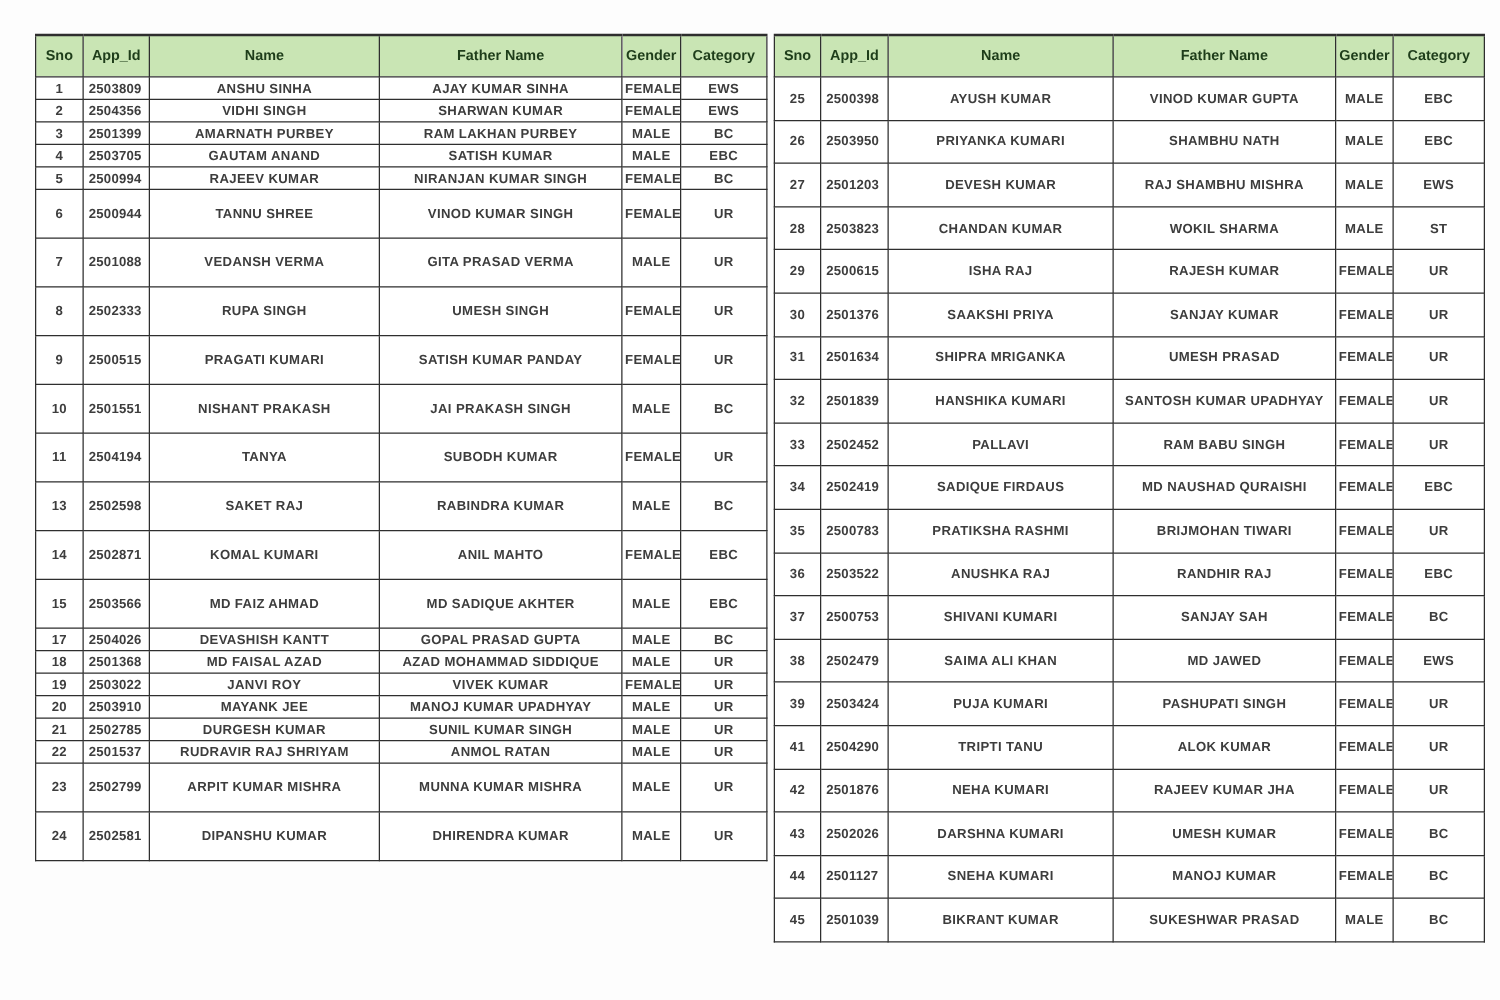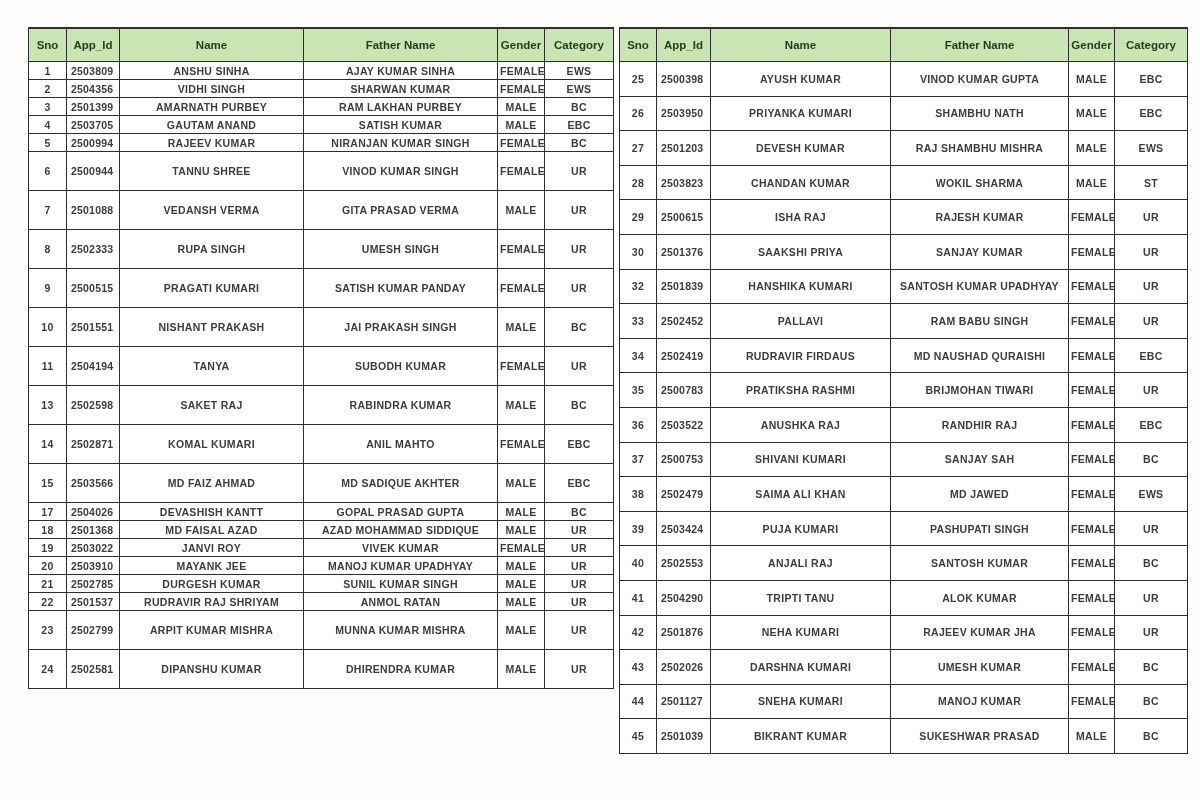--- a/index.html
+++ b/index.html
@@ -341,39 +341,47 @@
         </tr>
         <tr class="row-right">
           <td class="cell-sno">30</td>
           <td class="cell-appid">2501376</td>
           <td class="cell-name">SAAKSHI PRIYA</td>
           <td class="cell-father">SANJAY KUMAR</td>
           <td class="cell-gender">FEMALE</td>
           <td class="cell-category">UR</td>
         </tr>
         <tr class="row-right">
+          <td class="cell-sno">31</td>
+          <td class="cell-appid">2501634</td>
+          <td class="cell-name">SHIPRA MRIGANKA</td>
+          <td class="cell-father">UMESH PRASAD</td>
+          <td class="cell-gender">FEMALE</td>
+          <td class="cell-category">UR</td>
+        </tr>
+        <tr class="row-right">
           <td class="cell-sno">32</td>
           <td class="cell-appid">2501839</td>
           <td class="cell-name">HANSHIKA KUMARI</td>
           <td class="cell-father">SANTOSH KUMAR UPADHYAY</td>
           <td class="cell-gender">FEMALE</td>
           <td class="cell-category">UR</td>
         </tr>
         <tr class="row-right">
           <td class="cell-sno">33</td>
           <td class="cell-appid">2502452</td>
           <td class="cell-name">PALLAVI</td>
           <td class="cell-father">RAM BABU SINGH</td>
           <td class="cell-gender">FEMALE</td>
           <td class="cell-category">UR</td>
         </tr>
         <tr class="row-right">
           <td class="cell-sno">34</td>
           <td class="cell-appid">2502419</td>
-          <td class="cell-name">RUDRAVIR FIRDAUS</td>
+          <td class="cell-name">SADIQUE FIRDAUS</td>
           <td class="cell-father">MD NAUSHAD QURAISHI</td>
           <td class="cell-gender">FEMALE</td>
           <td class="cell-category">EBC</td>
         </tr>
         <tr class="row-right">
           <td class="cell-sno">35</td>
           <td class="cell-appid">2500783</td>
           <td class="cell-name">PRATIKSHA RASHMI</td>
           <td class="cell-father">BRIJMOHAN TIWARI</td>
           <td class="cell-gender">FEMALE</td>
@@ -405,28 +413,20 @@
         </tr>
         <tr class="row-right">
           <td class="cell-sno">39</td>
           <td class="cell-appid">2503424</td>
           <td class="cell-name">PUJA KUMARI</td>
           <td class="cell-father">PASHUPATI SINGH</td>
           <td class="cell-gender">FEMALE</td>
           <td class="cell-category">UR</td>
         </tr>
         <tr class="row-right">
-          <td class="cell-sno">40</td>
-          <td class="cell-appid">2502553</td>
-          <td class="cell-name">ANJALI RAJ</td>
-          <td class="cell-father">SANTOSH KUMAR</td>
-          <td class="cell-gender">FEMALE</td>
-          <td class="cell-category">BC</td>
-        </tr>
-        <tr class="row-right">
           <td class="cell-sno">41</td>
           <td class="cell-appid">2504290</td>
           <td class="cell-name">TRIPTI TANU</td>
           <td class="cell-father">ALOK KUMAR</td>
           <td class="cell-gender">FEMALE</td>
           <td class="cell-category">UR</td>
         </tr>
         <tr class="row-right">
           <td class="cell-sno">42</td>
           <td class="cell-appid">2501876</td>

